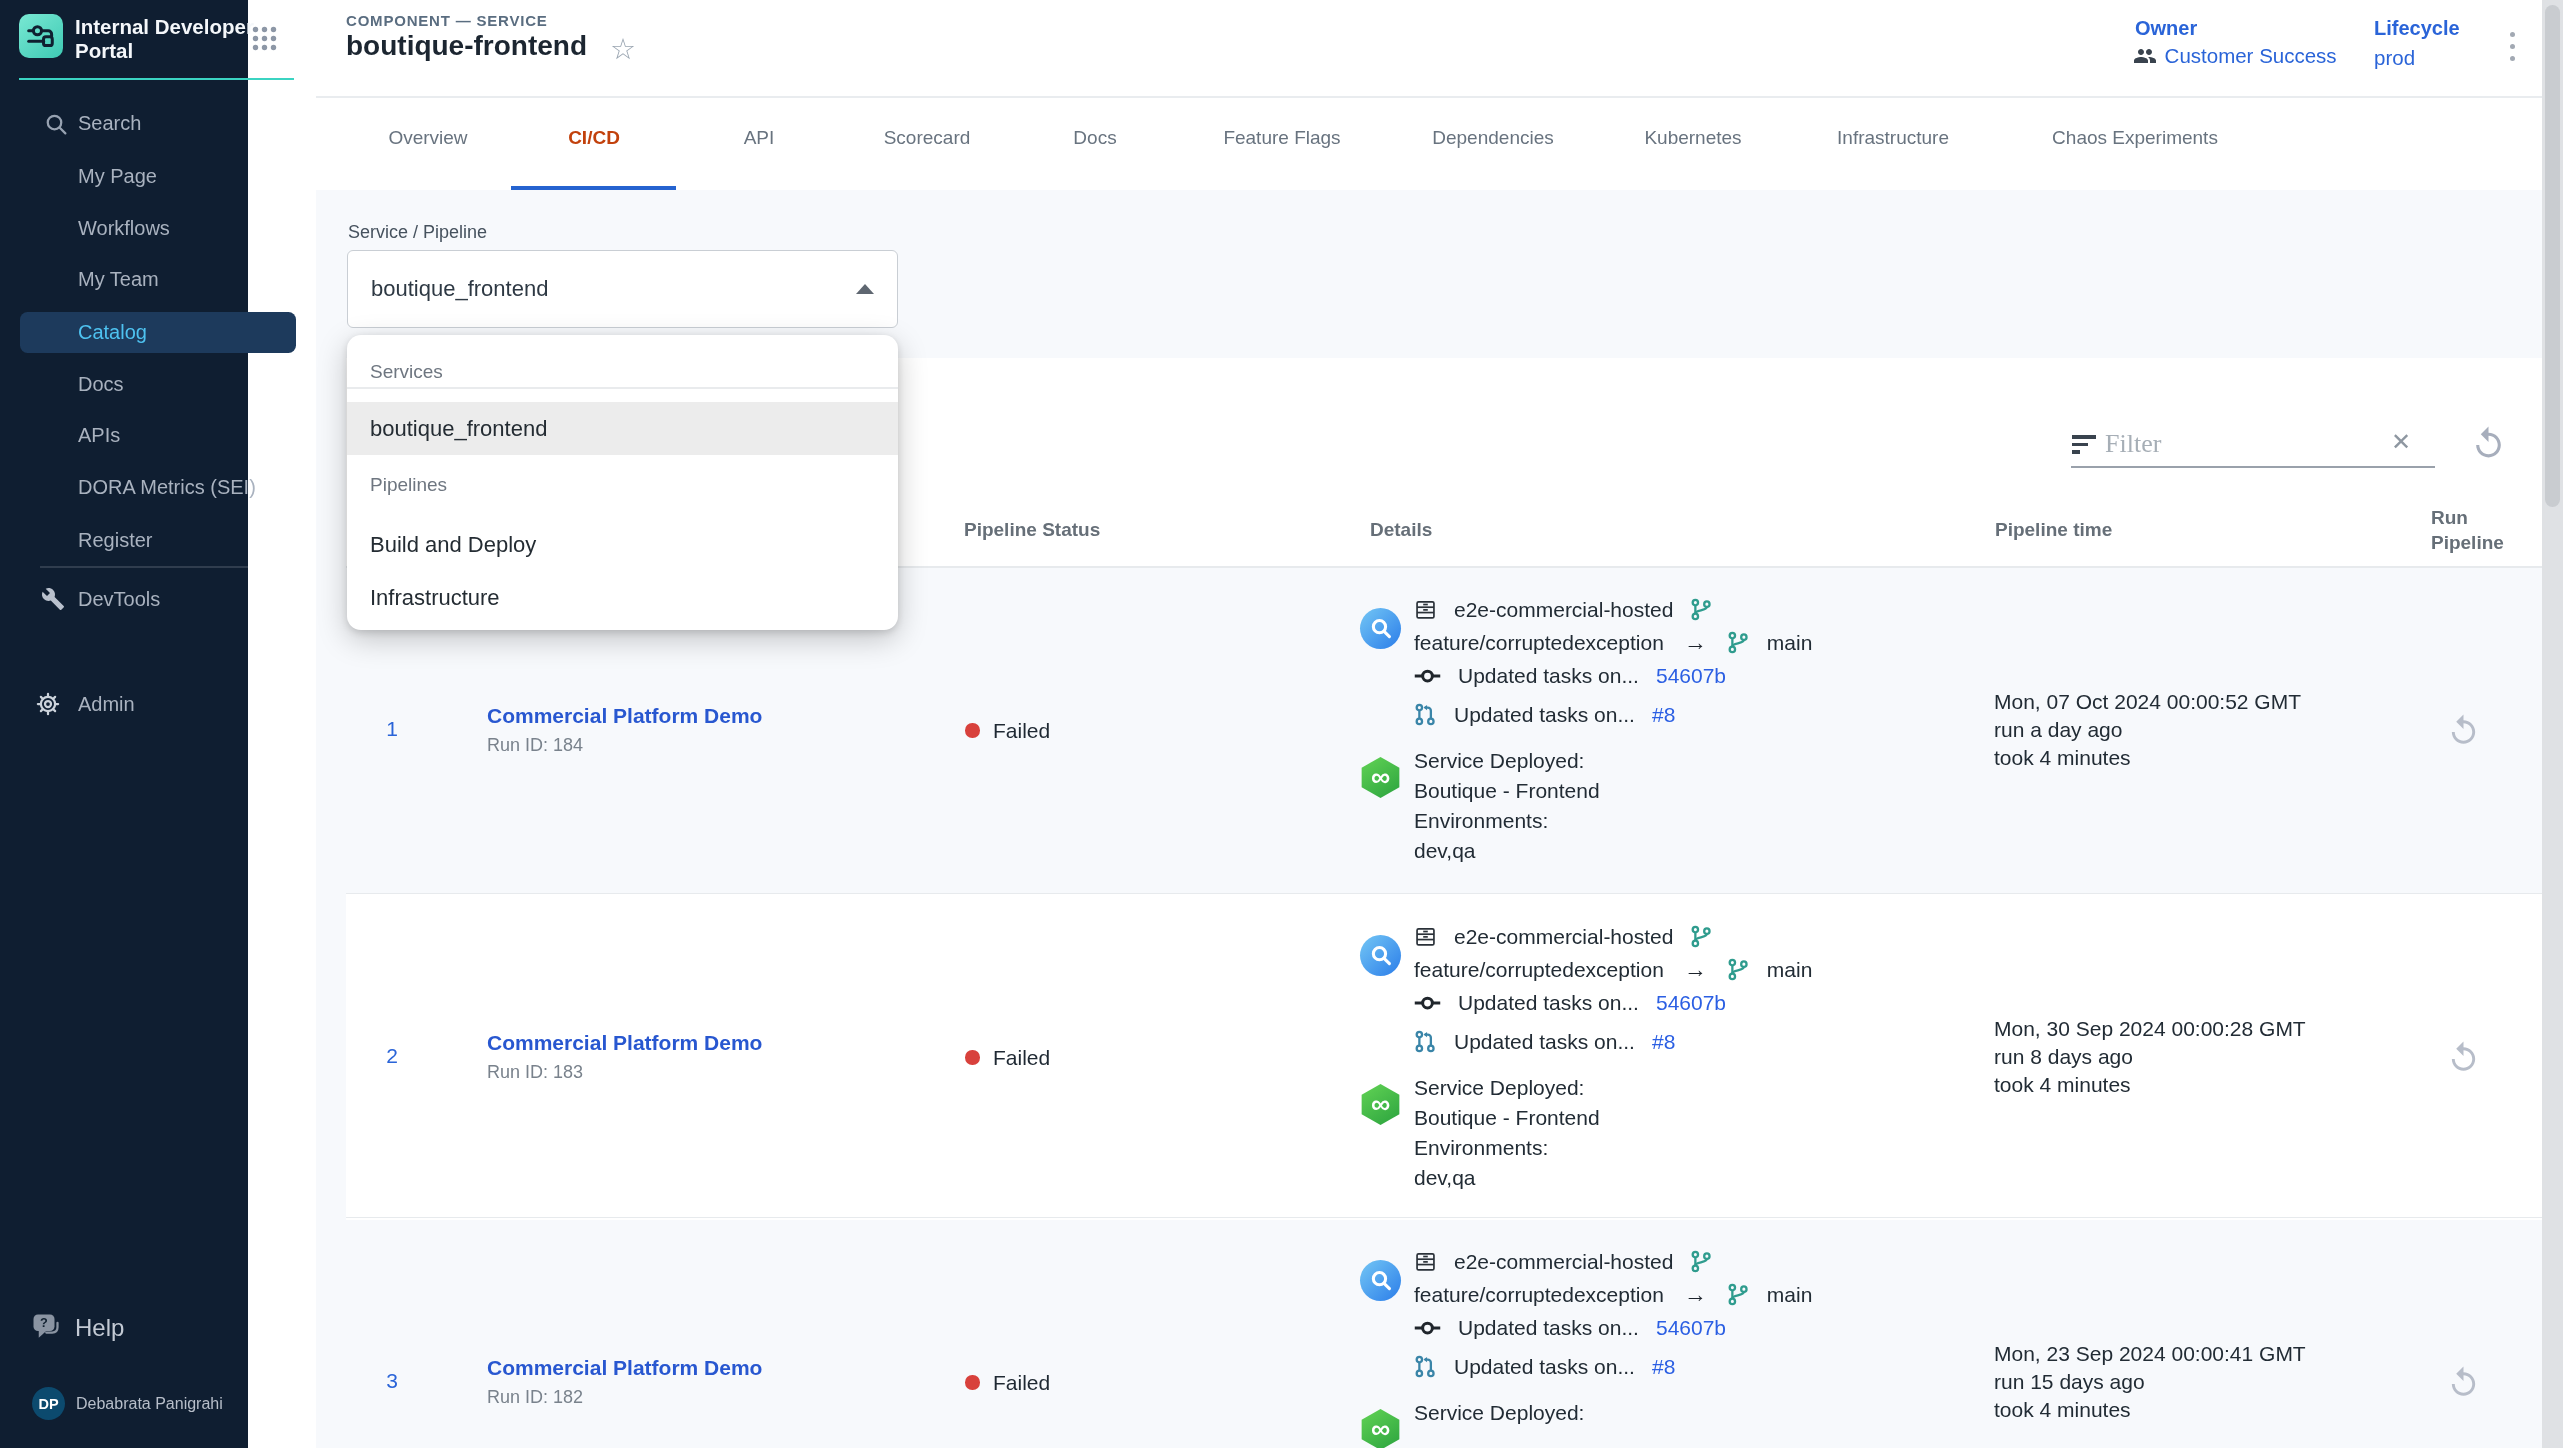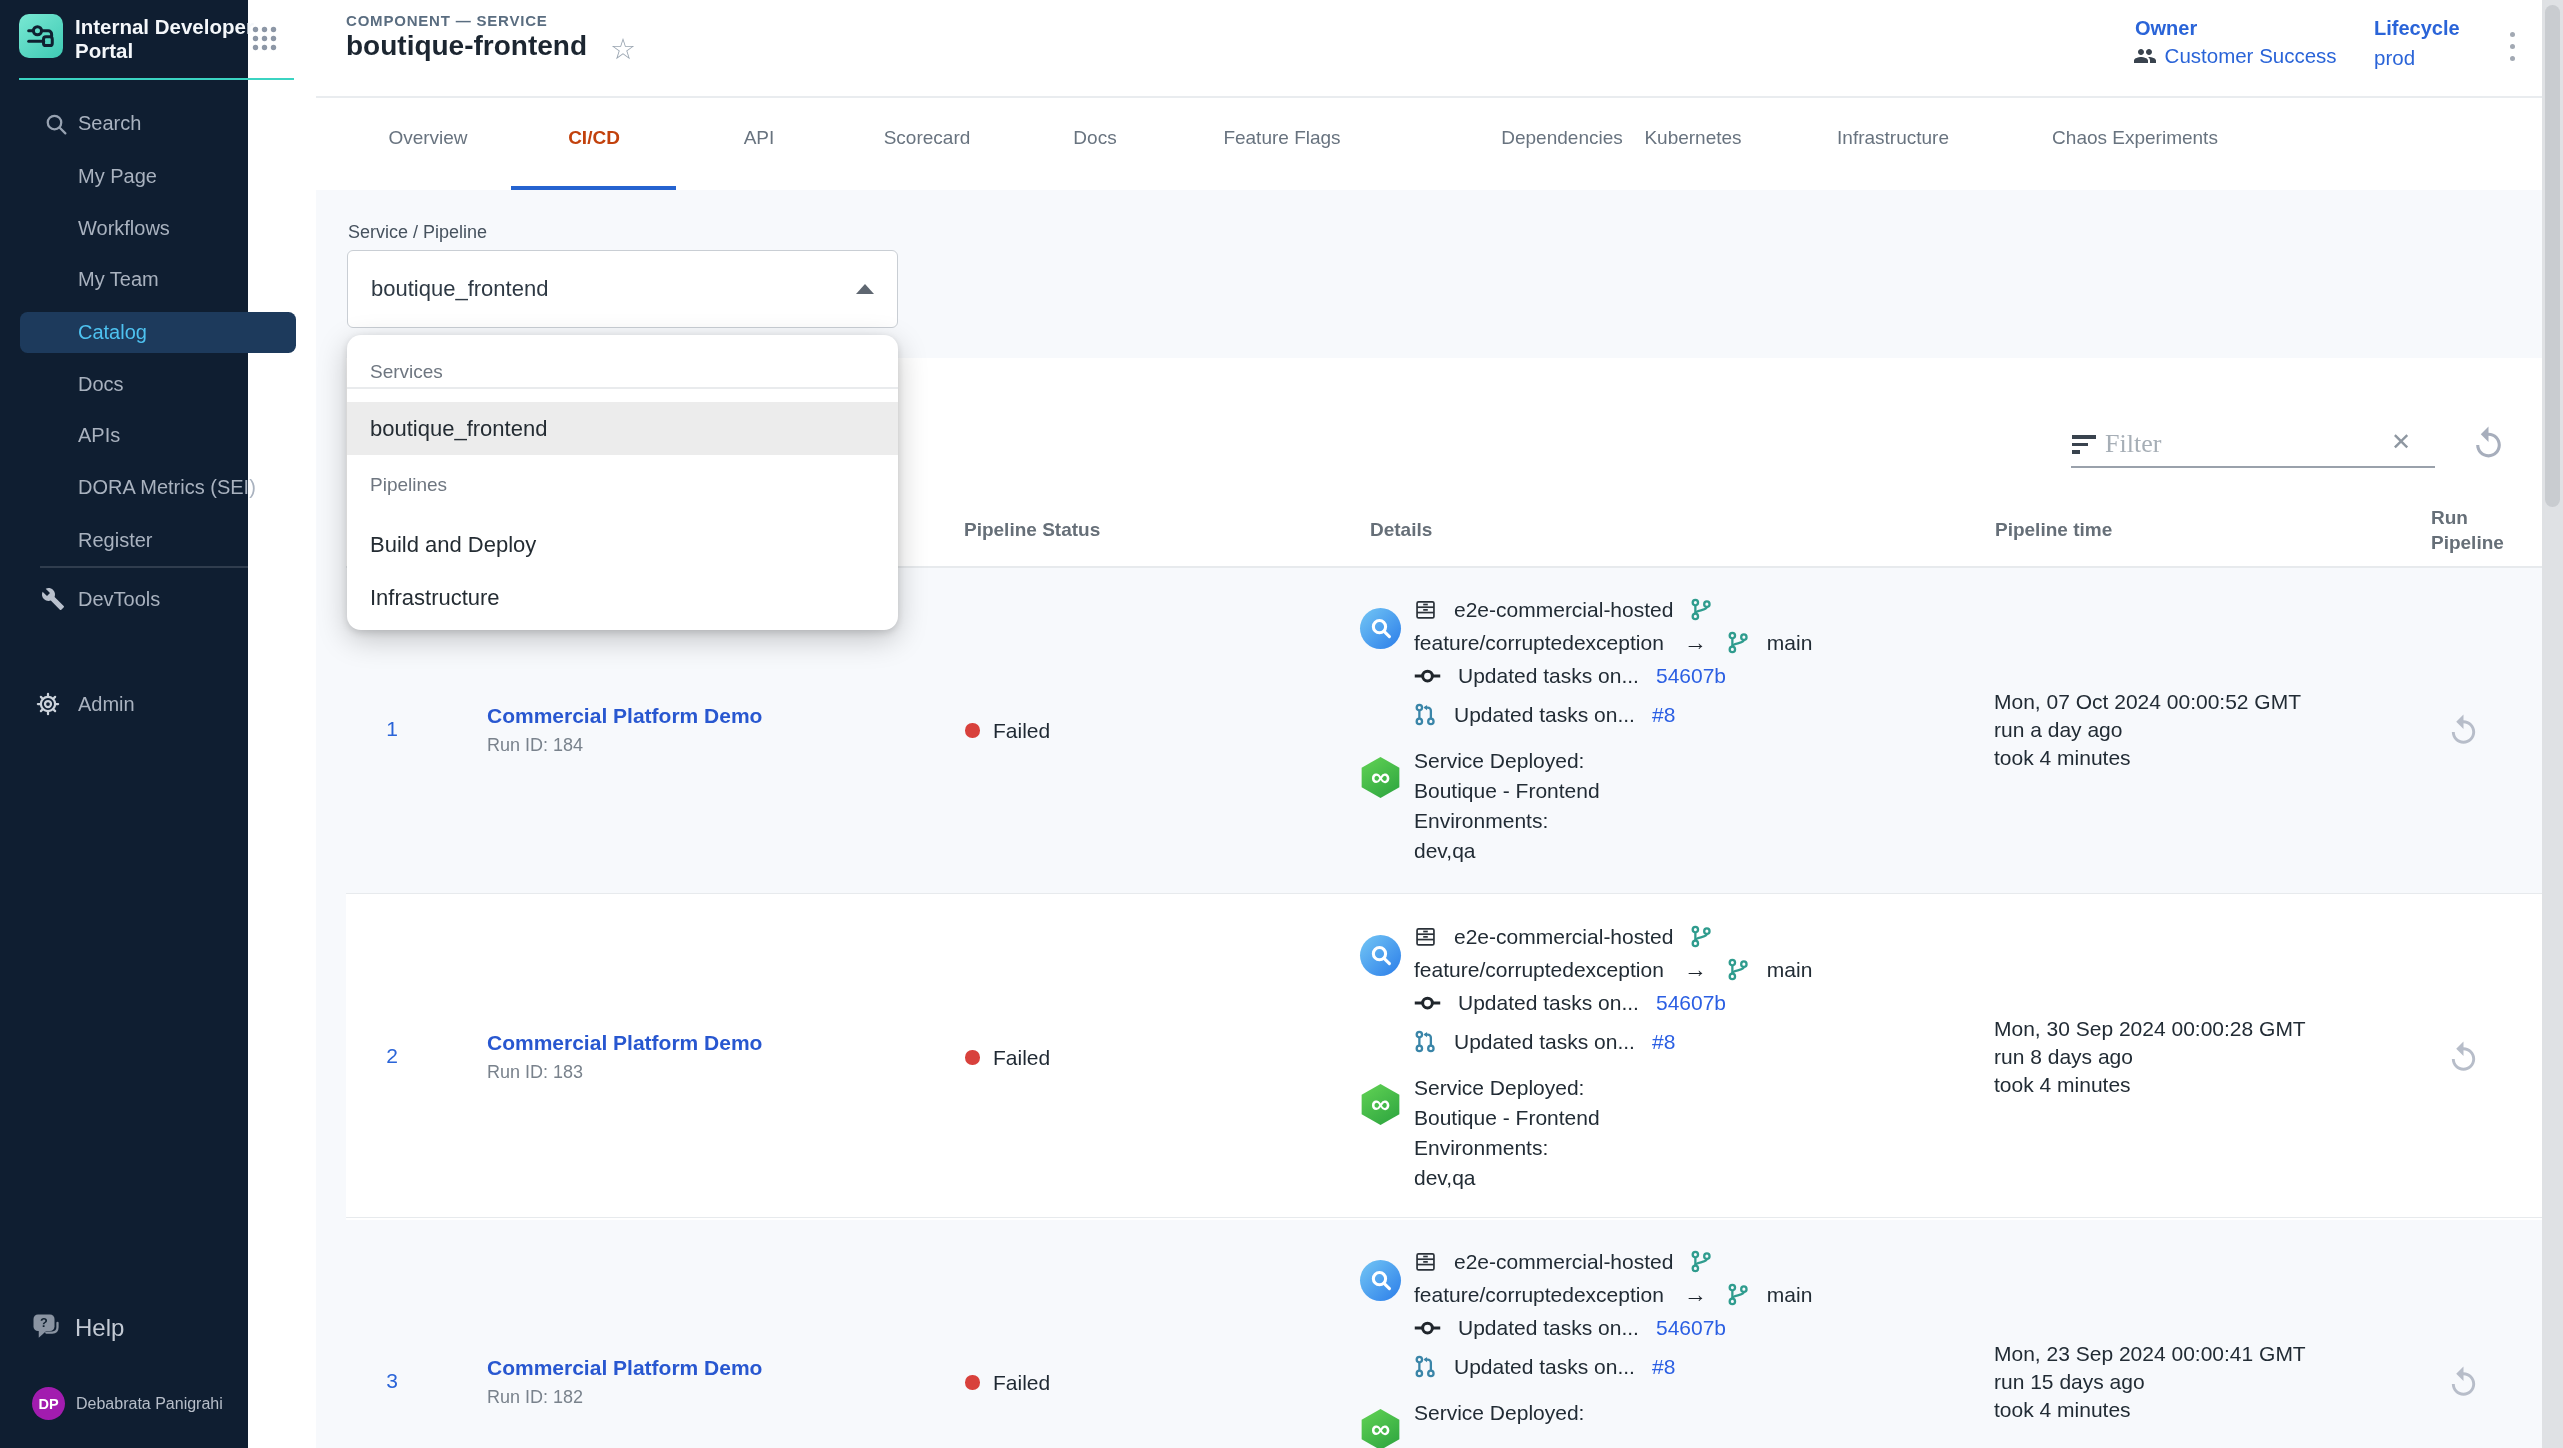--- a/index.html
+++ b/index.html
@@ -19,42 +19,42 @@
   .ni-catalog{top:319px;color:#4ec2f0}
   .ni-docs{top:371px}.ni-apis{top:422px}.ni-dora{top:474px}.ni-register{top:527px}
   .ni-devtools{top:586px}.ni-admin{top:691px}
   .catalog-pill{position:absolute;left:20px;top:312px;width:276px;height:41px;background:#1d3a5c;border-radius:7.6px}
   .side-div{position:absolute;left:40px;top:566px;width:234px;height:1.5px;background:rgba(255,255,255,.14)}
   .search-icon{position:absolute;left:44px;top:112px}
   .wrench-icon{position:absolute;left:41px;top:587px}
   .gear-icon{position:absolute;left:33px;top:689px}
   .help-icon{position:absolute;left:32px;top:1312px}
   .help-label{position:absolute;left:75px;top:1314px;height:27px;line-height:27px;font-size:24px;color:#c3cad4;cursor:pointer}
-  .avatar{position:absolute;left:32px;top:1387px;width:33px;height:33px;border-radius:50%;background:#a21caf;color:#fff;
+  .avatar{position:absolute;left:32px;top:1387px;width:33px;height:33px;border-radius:50%;background:#0c4a6e;color:#fff;
           font-size:14.5px;font-weight:700;display:flex;align-items:center;justify-content:center}
   .user-name{position:absolute;left:76px;top:1390px;height:27px;line-height:27px;font-size:16px;color:#b7bec9;white-space:nowrap;cursor:pointer}
 
   
   .eyebrow{position:absolute;left:346px;top:12px;font-size:15px;font-weight:600;letter-spacing:0.8px;color:#5a6d80;white-space:nowrap}
   .page-title{position:absolute;left:346px;top:30px;font-size:28px;font-weight:700;color:#1c2631;white-space:nowrap}
   .star{position:absolute;left:610px;top:32px;font-size:29px;color:#9aa5b1;cursor:pointer}
   .meta-label{position:absolute;top:16.7px;font-size:20px;font-weight:700;color:#2a64d8;white-space:nowrap}
   .owner-label{left:2135px}.lifecycle-label{left:2374px}
   .owner-row{position:absolute;left:2133px;top:44px;display:flex;align-items:center;gap:7.6px}
   .owner-link{font-size:20.5px;color:#2a64d8;cursor:pointer;white-space:nowrap}
   .lifecycle-value{position:absolute;left:2374px;top:46px;font-size:20.5px;color:#2a64d8;white-space:nowrap}
   .kebab{position:absolute;left:2507px;top:29px;display:flex;flex-direction:column;gap:6.8px;cursor:pointer;padding:3px}
   .kebab i{width:5.3px;height:5.3px;border-radius:50%;background:#a2a9b3}
   .header-border{position:absolute;left:316px;top:96px;width:2247px;height:1.5px;background:#e9ecef}
 
   
   .tab{position:absolute;top:127px;transform:translateX(-50%);font-size:19px;color:#68737f;white-space:nowrap;cursor:pointer}
   .tab.active{color:#c2410c;font-weight:700}
   .t0{left:428px}.t1{left:594px}.t2{left:759px}.t3{left:927px}.t4{left:1095px}
-  .t5{left:1282px}.t6{left:1562px}.t7{left:1693px}.t8{left:1893px}.t9{left:2135px}
+  .t5{left:1282px}.t6{left:1493px}.t7{left:1693px}.t8{left:1893px}.t9{left:2135px}
   .tab-underline{position:absolute;left:511px;top:186px;width:165px;height:4.6px;background:#2563d0}
 
   
   .content-bg{position:absolute;left:316px;top:190px;width:2247px;height:1259px;background:#f7f9fc}
   .card{position:absolute;left:346px;top:358px;width:2196px;height:1091px;background:#ffffff}
 
   .sel-label{position:absolute;left:348px;top:222px;font-size:18px;color:#46525e;z-index:6}
   .selectbox{position:absolute;left:347px;top:250px;width:551px;height:78px;background:#fff;border:1.5px solid #c9ced4;
              border-radius:6px;z-index:6;display:flex;align-items:center;justify-content:space-between;
              padding:0 23px;font-size:22px;color:#2e3944;cursor:pointer}

